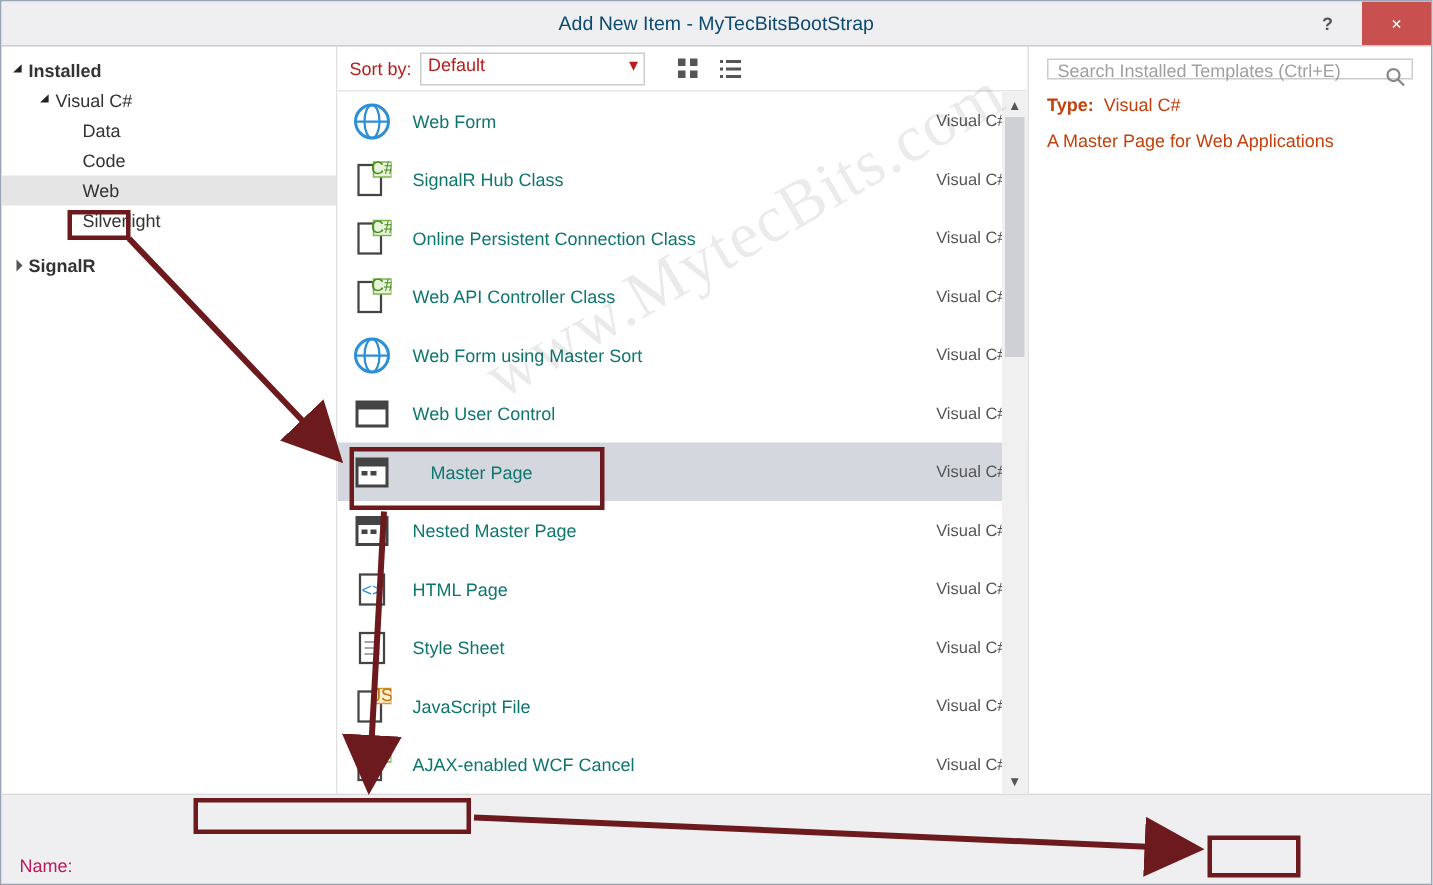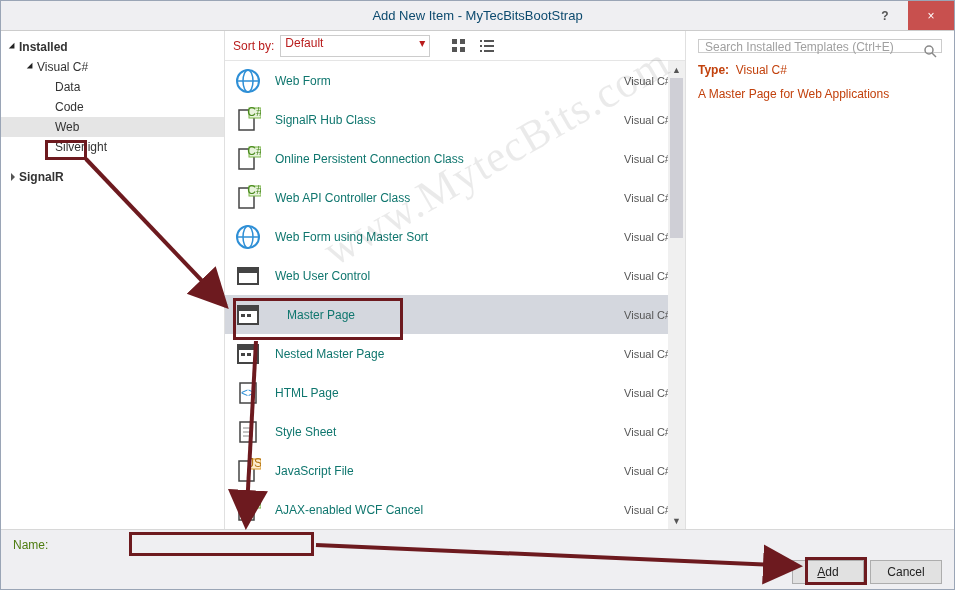--- a/index.html
+++ b/index.html
@@ -43,21 +43,21 @@
   .sb-arrow { height:17px; display:flex; align-items:center; justify-content:center; color:#555; font-size:9px;}
   .sb-thumb { position:absolute; left:2px; right:2px; top:17px; height:160px; background:#cfcfd6;}
   
   .searchbox { width:100%; height:14px; border:1px solid #ccc; padding:0 22px 0 6px; color:#a0a0a0; position:relative; background:#fff;}
   .searchbox .mag { position:absolute; right:4px; top:4px;}
   .rp-line { margin-top:10px; color:#c2410c;}
   .rp-line .rp-key { font-weight:bold;}
   
   .bottombar { height:60px; border-top:1px solid #d8d8d8; background:#efeff2; padding:8px 12px; display:flex; flex-direction:column; gap:8px;}
   .namebar { display:flex; align-items:center; gap:14px;}
-  .namebar label { color:#4d7c0f; width:90px;}
+  .namebar label { color:#be185d; width:90px;margin-top:32px;}
   .namebar input { flex:1; max-width:580px; height:22px; border:1px solid #7a99c8; padding:0 6px; background:#fff;}
   .btnrow { display:flex; gap:6px; justify-content:flex-end;}
   .btn { width:72px; height:24px; border:1px solid #adadad; background:#e1e1e1; color:#222; display:flex; align-items:center; justify-content:center; cursor:pointer;}
   .btn .uline { text-decoration:underline;}
   
   .ann-box { position:absolute; border:3px solid #6d1a1f; pointer-events:none;}
   svg.ann-arrows { position:absolute; left:0; top:0; width:955px; height:590px; pointer-events:none;}
   .watermark { position:absolute; left:300px; top:130px; font-size:44px; color:#000; opacity:0.08; transform:rotate(-30deg); letter-spacing:1px; pointer-events:none; font-family:Georgia, serif;}
 </style>
 </head>

